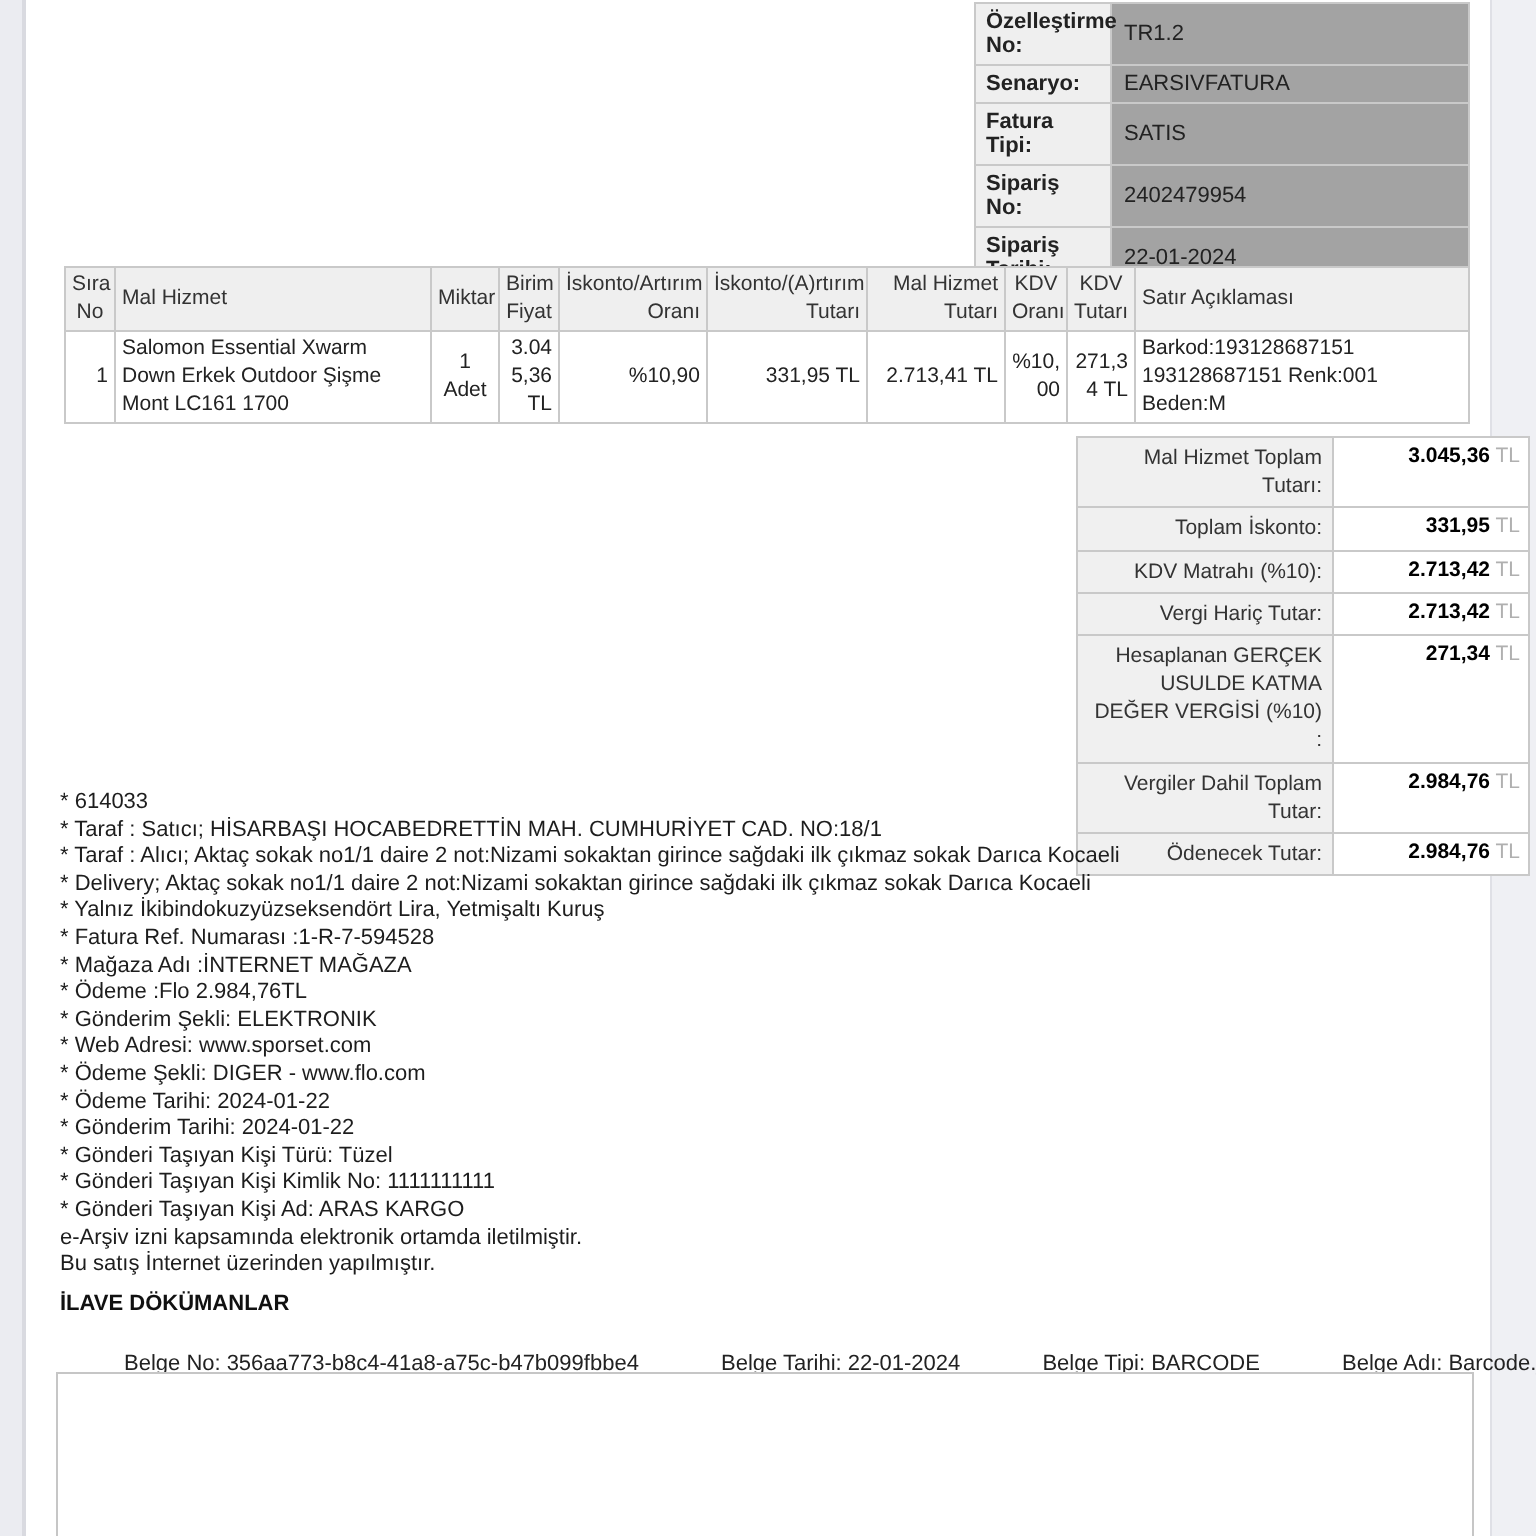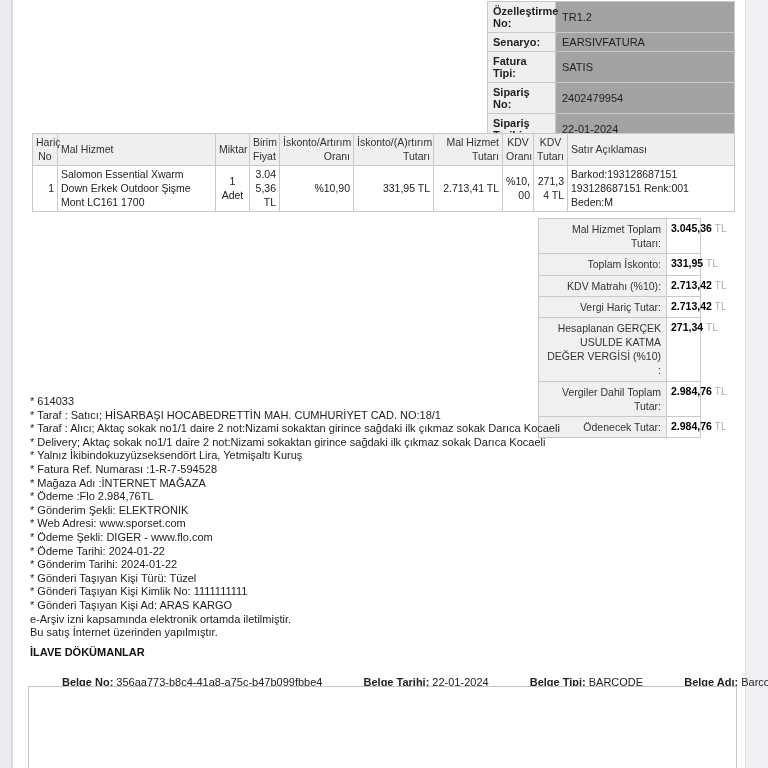--- a/index.html
+++ b/index.html
@@ -30,40 +30,40 @@
                     line-height:1.3; vertical-align:middle; }
   .items-table td { background:#fff; padding:2px 3px; line-height:1.3;
                     vertical-align:middle; color:#222; }
   .c-center { text-align:center; }
   .c-left   { text-align:left; }
   .c-right  { text-align:right; }
   .brk      { word-break:break-all; }
   .wrap     { overflow-wrap:break-word; }
 
   
-  .totals-table { position:absolute; left:538px; top:218px; width:163px;
+  .totals-table { position:absolute; left:538px; top:218px; width:227px;
                   font-size:10.5px; color:#333; table-layout:fixed; }
   .totals-table .t-label { width:128px; background:#f0f0f0; text-align:right;
                            padding:3px 5px; line-height:1.35; }
   .totals-table .t-value { background:#fff; text-align:right; vertical-align:top;
                            padding:3px 4px; white-space:nowrap; }
   .t-num { font-weight:bold; color:#000; }
   .t-cur { color:#b0b0b0; }
 
   
   .notes { position:absolute; left:30px; top:395px; width:710px;
            font-size:11px; line-height:13.6px; color:#1d1d1d; }
   .note-line { white-space:nowrap; }
 
   
   .extra-docs { position:absolute; left:30px; top:646px; width:710px;
                 font-size:11px; color:#111; }
   .extra-docs-heading { font-weight:bold; margin-bottom:18px; }
   .extra-docs-line { white-space:nowrap; color:#222; }
-  .extra-docs-line .lbl { font-weight:bold; margin-right:3px;padding-left:32px; }
+  .extra-docs-line .lbl { font-weight:normal; margin-right:3px;padding-left:32px; }
   .extra-docs-line .val { margin-right:6px; }
 
   
   .barcode-box { position:absolute; left:28px; top:686px; width:709px; height:110px;
                  border:1px solid #c6c6c6; background:#fff; }
 </style>
 </head>
 <body>
 
 <div class="page">
@@ -107,21 +107,21 @@
       <col style="width:30px">
         <col style="width:74px">
         <col style="width:80px">
       <col style="width:69px">
         <col style="width:31px">
         <col style="width:34px">
         <col>
     </colgroup>
     <thead>
       <tr>
-        <th class="c-center">Hariç No</th>
+        <th class="c-center">Sıra No</th>
         <th class="c-left">Mal Hizmet</th>
         <th class="c-left">Miktar</th>
         <th class="c-center">Birim Fiyat</th>
         <th class="c-right">İskonto/Artırım Oranı</th>
         <th class="c-right">İskonto/(A)rtırım Tutarı</th>
         <th class="c-right">Mal Hizmet Tutarı</th>
         <th class="c-center">KDV Oranı</th>
         <th class="c-center">KDV Tutarı</th>
         <th class="c-left">Satır Açıklaması</th>
       </tr>

